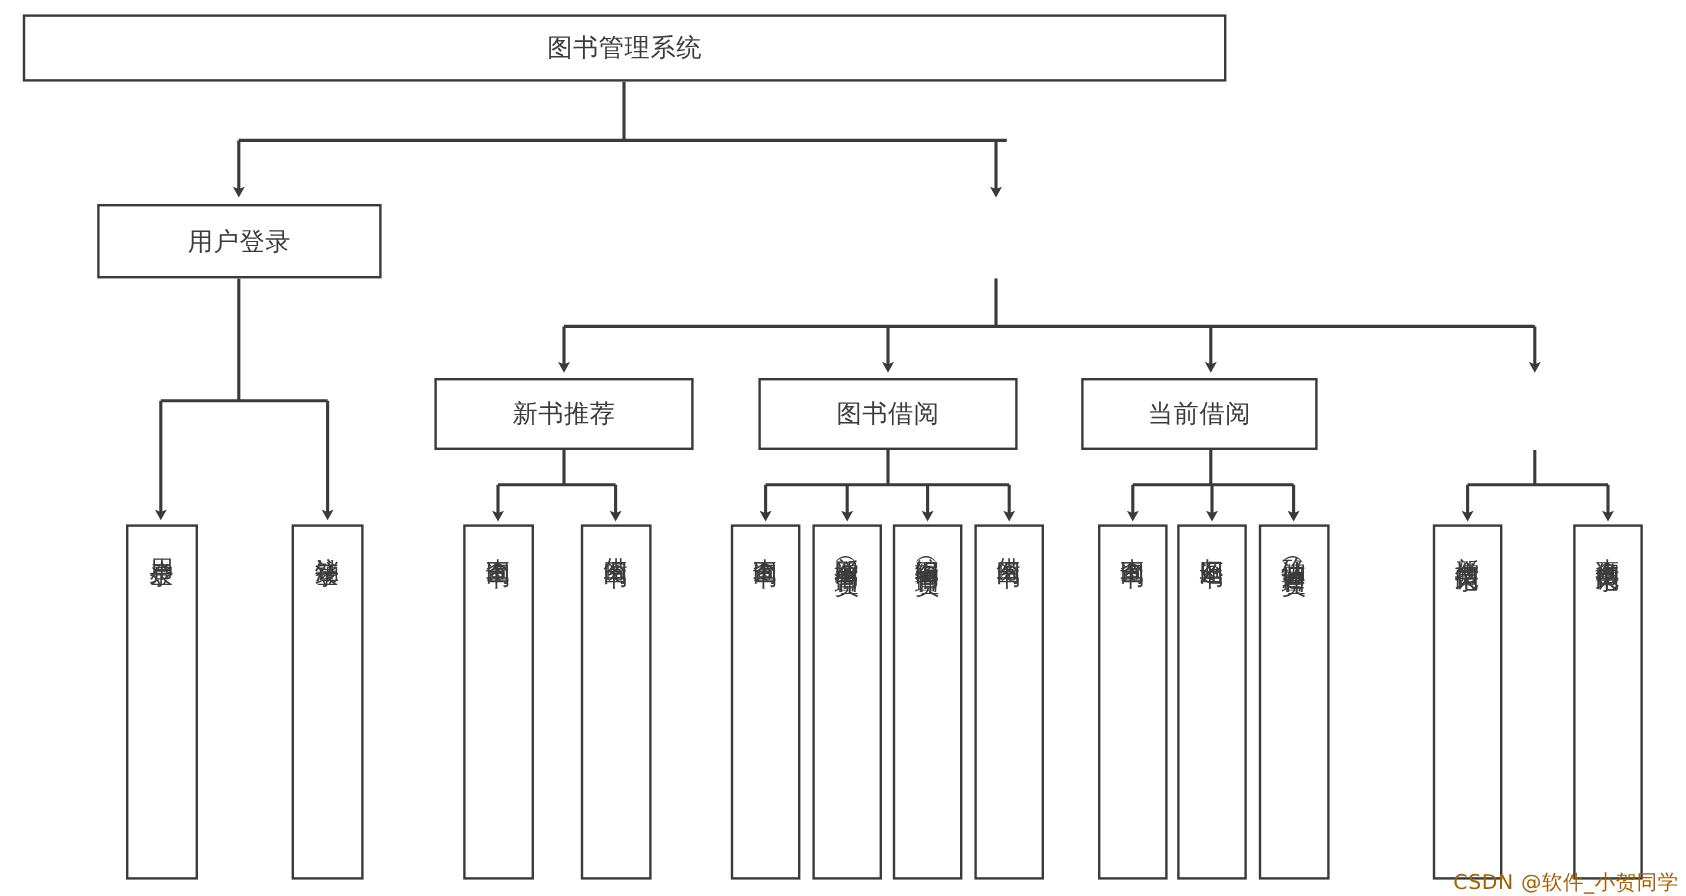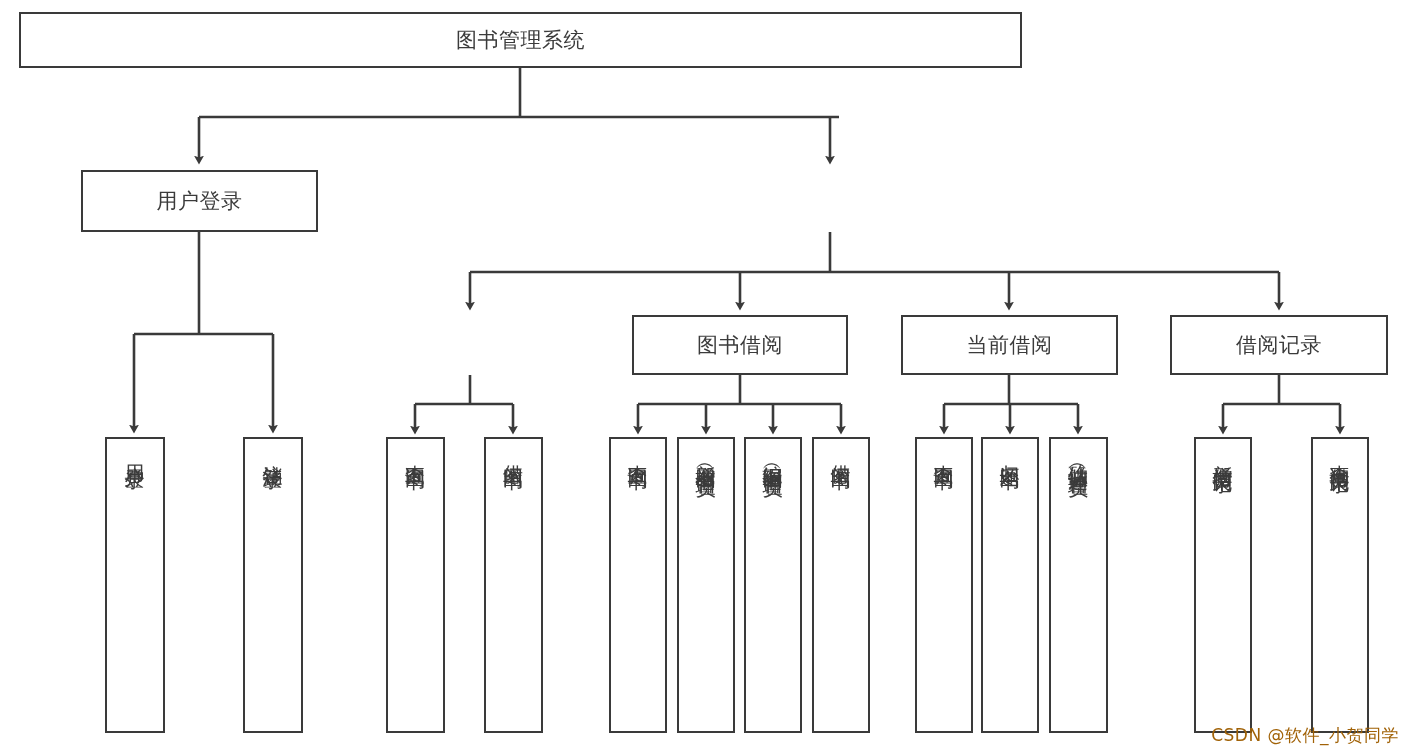--- a/index.html
+++ b/index.html
@@ -120,28 +120,28 @@
   </svg>
 
   <div class="node" style="left:19px; top:12px; width:1003px; height:56px;">
     <span class="label">图书管理系统</span>
   </div>
 
   <div class="node" style="left:81px; top:170px; width:237px; height:62px;">
     <span class="label">用户登录</span>
   </div>
 
+  <div class="node" style="left:362px; top:315px; width:216px; height:60px;">
+    <span class="label">新书推荐</span>
+  </div>
   <div class="node" style="left:632px; top:315px; width:216px; height:60px;align-items:center;">
     <span class="label">图书借阅</span>
   </div>
-  <div class="node" style="left:901px; top:315px; width:217px; height:60px;">
+  <div class="node" style="left:901px; top:315px; width:197px; height:60px;">
     <span class="label">当前借阅</span>
-  </div>
-  <div class="node" style="left:1170px; top:315px; width:218px; height:60px;">
-    <span class="label">借阅记录</span>
   </div>
 
   <div class="node leaf" style="left:105px; top:437px; width:60px; height:296px;">
     <span class="label">用户登录</span>
   </div>
   <div class="node leaf" style="left:243px; top:437px; width:60px; height:296px;">
     <span class="label">注销登录</span>
   </div>
 
   <div class="node leaf" style="left:386px; top:437px; width:59px; height:296px;">

